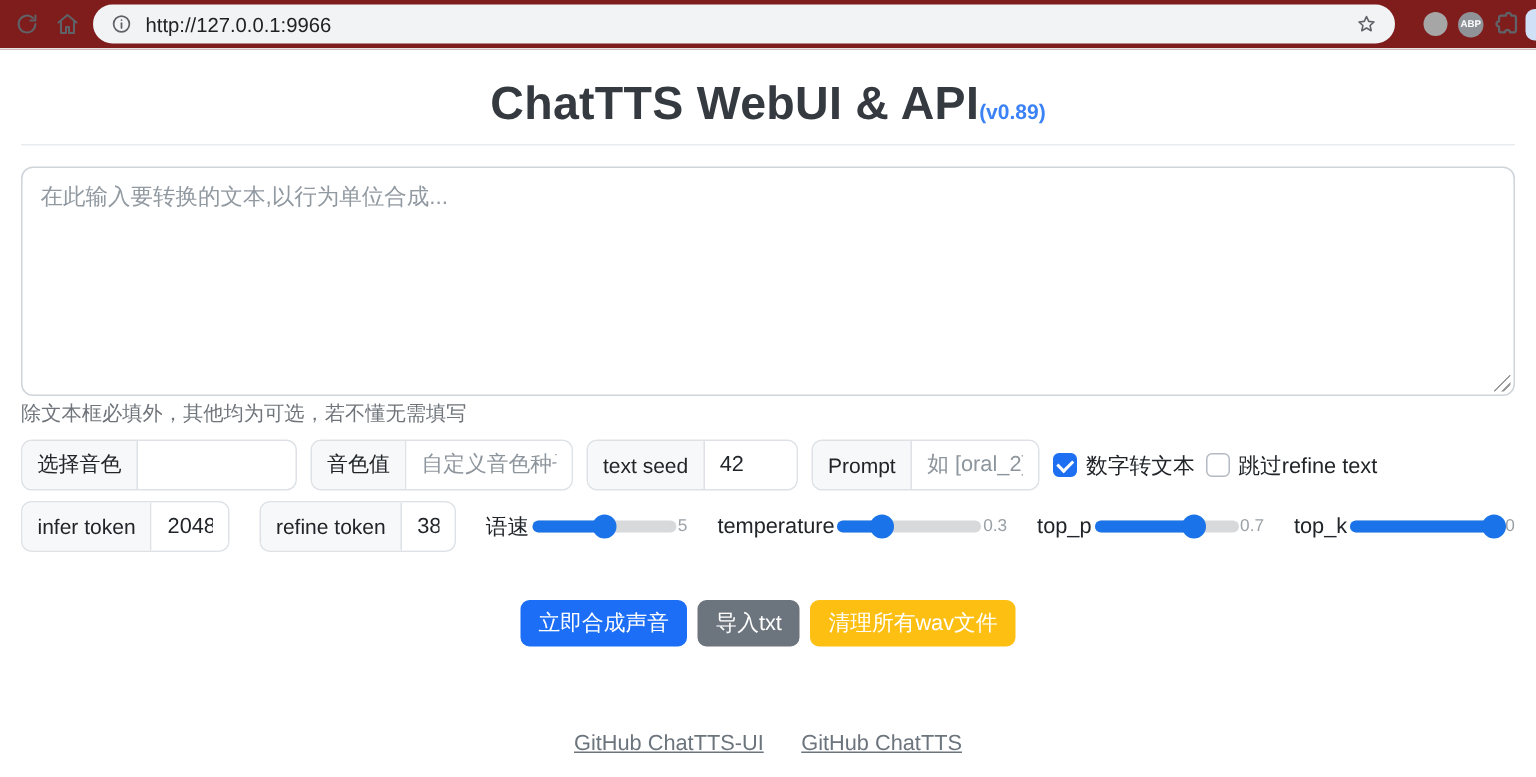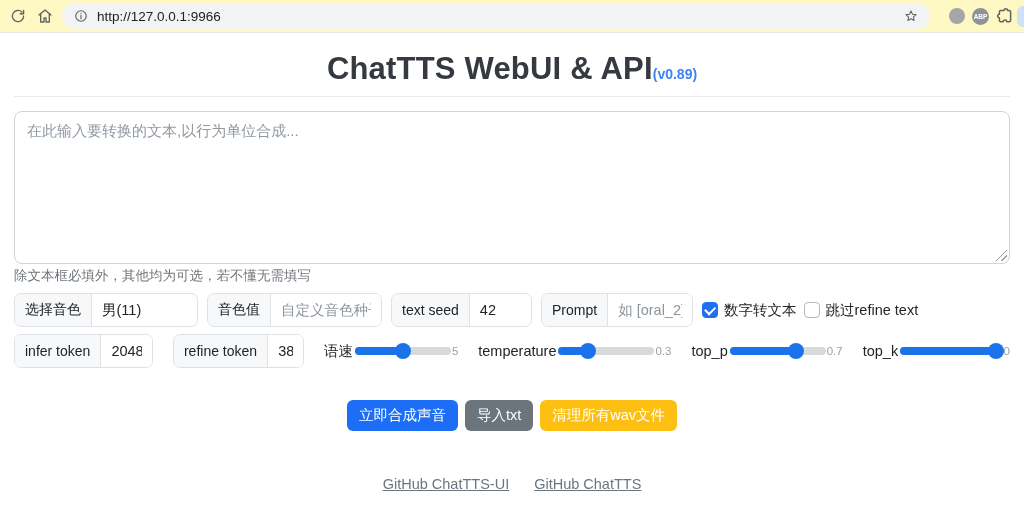--- a/index.html
+++ b/index.html
@@ -1,21 +1,21 @@
 <!DOCTYPE html>
 <html><head>
 <meta charset="utf-8">
 <style>
   * { box-sizing: border-box; margin: 0; padding: 0; }
   html, body { width: 1024px; height: 518px; overflow: hidden; background: #fff;
     font-family: "Liberation Sans", "DejaVu Sans", sans-serif; color: #212529; }
 
   
   .chrome { height: 33px; display: flex; align-items: center; gap: 7px;
-    padding: 0 10px 0 8px; background: #fef9c3; border-bottom: 1px solid #e4e6e8; position: relative; }
+    padding: 0 10px 0 8px; background: #7f1d1d; border-bottom: 1px solid #e4e6e8; position: relative; }
   .tbtn { width: 20px; height: 20px; display: flex; align-items: center; justify-content: center;
     color: #5f6368; flex: 0 0 auto; cursor: pointer; }
   .tbtn svg { width: 16px; height: 16px; }
   .url-pill { flex: 1; height: 26px; background: #f1f3f4; border-radius: 14px;
     display: flex; align-items: center; padding: 0 12px; gap: 9px; margin-right: 12px; }
   .url-pill svg { width: 14px; height: 14px; flex: 0 0 auto; }
   .url-text { font-size: 13.5px; color: #202124; flex: 1; white-space: nowrap; overflow: hidden; }
   .star { margin-left: auto; }
   .ext-circle { width: 16px; height: 16px; border-radius: 50%; background: #a6a6a6; flex: 0 0 auto; }
   .abp { width: 17px; height: 17px; border-radius: 50%; background: #8f9398; color: #fff;
@@ -76,21 +76,21 @@
   .sval { font-size: 11.5px; color: #9aa0a6; margin-left: 1px; }
 
   
   .actions { margin-top: 32px; display: flex; justify-content: center; gap: 7px; }
   .btn { height: 31px; padding: 0 12px; border: none; border-radius: 6px; font-size: 14.5px;
     font-family: inherit; color: #fff; cursor: pointer; display: flex; align-items: center; }
   .btn.primary { background: #1b6ef5; }
   .btn.secondary { background: #6c757d; }
   .btn.warning { background: #fcbf12; }
 
-  .footer { margin-top: 45px; display: flex; justify-content: center; gap: 25px; }
+  .footer { margin-top: 57px; display: flex; justify-content: center; gap: 25px; }
   .footer a { font-size: 14.5px; color: #6c757d; text-decoration: underline; cursor: pointer; }
 </style>
 </head>
 <body>
 
 <div class="chrome">
   <span class="tbtn">
     <svg viewBox="0 0 24 24" fill="none" stroke="currentColor" stroke-width="2" stroke-linecap="round" stroke-linejoin="round">
         <path d="M20.4 12a8.4 8.4 0 1 1-2.5-5.95"></path>
         <path d="M20.4 3.6v5h-5"></path>
@@ -130,21 +130,20 @@
 
   <div class="editor-wrap">
     <textarea class="editor" placeholder="在此输入要转换的文本,以行为单位合成..." style=""></textarea>
     <span class="resize-corner"></span>
   </div>
   <div class="hint">除文本框必填外，其他均为可选，若不懂无需填写</div>
 
   <div class="row1">
     <div class="igroup g-voice">
       <span class="glabel">选择音色</span>
-      <span class="gselect">男(11)</span>
     </div>
     <div class="igroup g-vseed">
       <span class="glabel">音色值</span>
       <input class="gfield" placeholder="自定义音色种子值" style="">
     </div>
     <div class="igroup g-tseed">
       <span class="glabel">text seed</span>
       <input class="gfield" value="42" style="">
     </div>
     <div class="igroup g-prompt">

